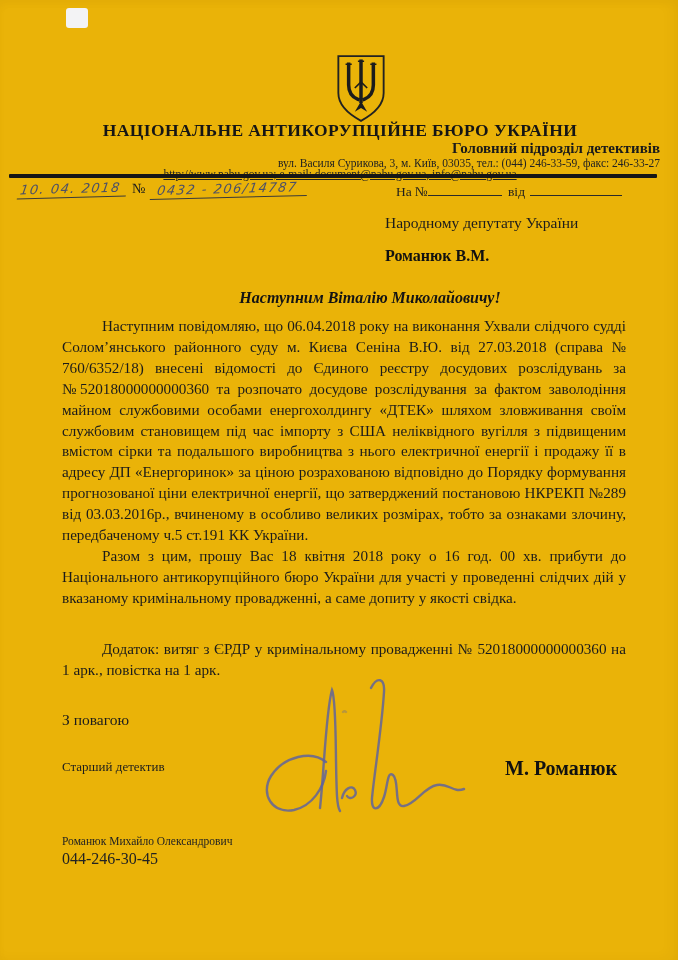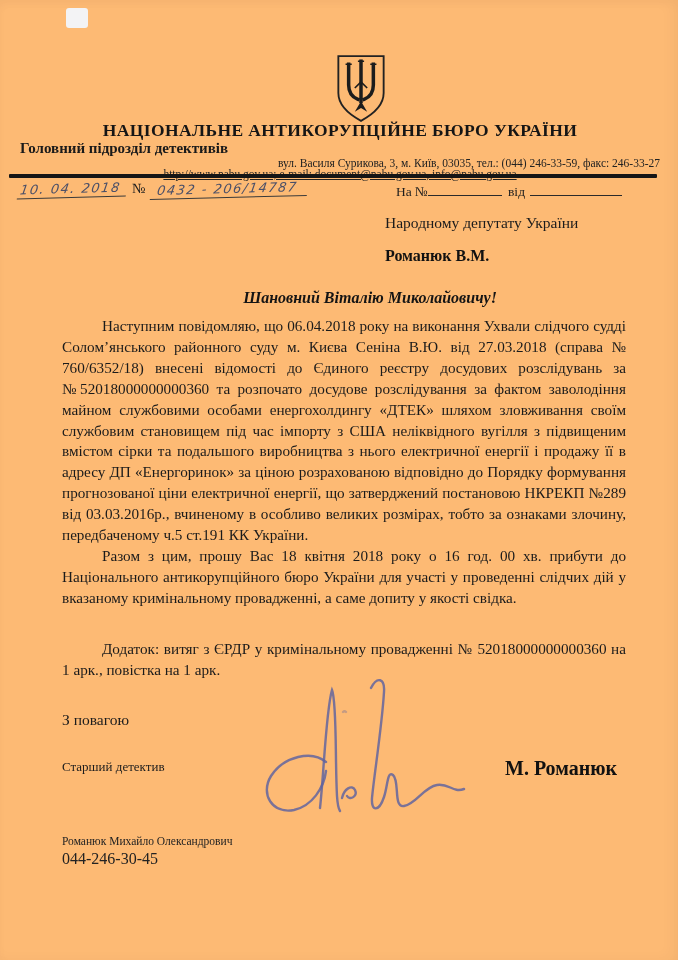--- a/index.html
+++ b/index.html
@@ -1,39 +1,39 @@
 <!DOCTYPE html>
 <html lang="uk"><head>
 <meta charset="utf-8">
 <style>
   html,body{margin:0;padding:0;background:#e8e8e8;}
   .page{
     position:relative;
     width:678px;height:960px;
     margin:0 auto;
-    background:#fdba74;
+    background:#eab308;
     font-family:"Liberation Serif","DejaVu Serif",serif;
     color:#1d1d1d;
     overflow:hidden;
     box-shadow:inset -6px 0 14px rgba(0,0,0,0.03), inset 0 4px 10px rgba(0,0,0,0.02);
   }
   .smudge{
     position:absolute;left:66px;top:8px;width:22px;height:20px;
     background:#f3f3f5;border-radius:3px;
   }
   
   .emblem{position:absolute;left:330px;top:54px;width:62px;height:70px;}
   .org-name{
     position:absolute;left:20px;top:120px;width:640px;
     text-align:center;font-weight:bold;font-size:17.5px;letter-spacing:0.4px;
     color:#151515;
   }
   .division{
     position:absolute;left:20px;top:140px;width:640px;
-    text-align:left;font-weight:bold;font-size:15px;color:#1a1a1a;
+    text-align:right;font-weight:bold;font-size:15px;color:#1a1a1a;
   }
   .addr-line{
     position:absolute;left:20px;top:156.5px;width:640px;
     text-align:right;font-size:11.5px;color:#222;
   }
   .web-line{
     position:absolute;left:20px;top:167.5px;width:640px;
     text-align:center;font-size:11.5px;color:#222;text-decoration:underline;
   }
   .rule{
@@ -120,21 +120,21 @@
     <span class="no-sign">№</span>
     <span class="hw hw-num">0432 - 206/14787</span>
   </div>
   <div class="ref-right">
     <span>На №</span><span class="blank blank-na"></span><span>від</span><span class="blank blank-vid"></span>
   </div>
 
   <div class="addressee-line1">Народному депутату України</div>
   <div class="addressee-name">Романюк В.М.</div>
 
-  <div class="salutation">Шановний Віталію Миколайовичу!</div>
+  <div class="salutation">Наступним Віталію Миколайовичу!</div>
 
   <div class="body-text">
     <p>Наступним повідомляю, що 06.04.2018 року на виконання Ухвали слідчого судді Солом’янського районного суду м. Києва Сеніна В.Ю. від 27.03.2018 (справа № 760/6352/18) внесені відомості до Єдиного реєстру досудових розслідувань за №52018000000000360 та розпочато досудове розслідування за фактом заволодіння майном службовими особами енергохолдингу «ДТЕК» шляхом зловживання своїм службовим становищем під час імпорту з США неліквідного вугілля з підвищеним вмістом сірки та подальшого виробництва з нього електричної енергії і продажу її в адресу ДП «Енергоринок» за ціною розрахованою відповідно до Порядку формування прогнозованої ціни електричної енергії, що затверджений постановою НКРЕКП №289 від 03.03.2016р., вчиненому в особливо великих розмірах, тобто за ознаками злочину, передбаченому ч.5 ст.191 КК України.</p>
     <p>Разом з цим, прошу Вас 18 квітня 2018 року о 16 год. 00 хв. прибути до Національного антикорупційного бюро України для участі у проведенні слідчих дій у вказаному кримінальному провадженні, а саме допиту у якості свідка.</p>
     <p class="attachment">Додаток: витяг з ЄРДР у кримінальному провадженні № 52018000000000360 на 1 арк., повістка на 1 арк.</p>
   </div>
 
   <div class="regards">З повагою</div>
   <div class="position-title">Старший детектив</div>
 

